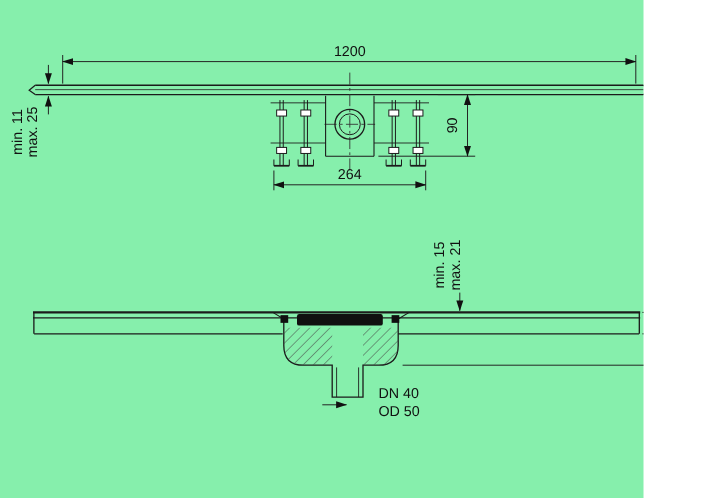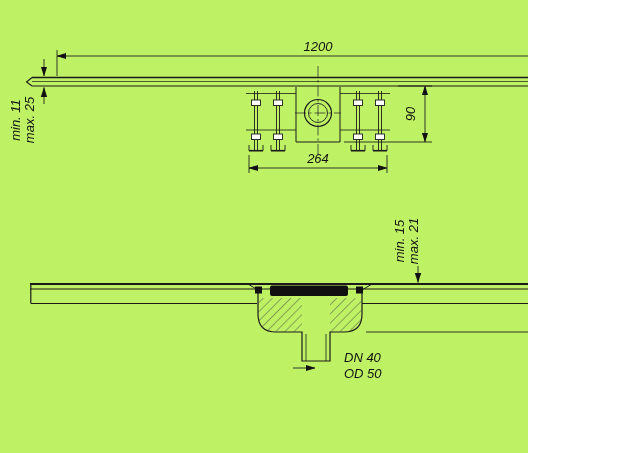--- a/index.html
+++ b/index.html
@@ -1,16 +1,16 @@
 <!DOCTYPE html>
 <html><head>
 <meta charset="utf-8">
 <style>
   html,body{margin:0;padding:0;background:#ffffff;}
-  .page{width:528px;height:453px;background:#bef264;position:relative;overflow:hidden;font-style:italic;}
+  .page{width:585px;height:453px;background:#86efac;position:relative;overflow:hidden;}
   svg{display:block;}
   text{font-family:"Liberation Sans","DejaVu Sans",sans-serif;fill:#111;}
   .dim-label{font-size:13px;}
   .obj{stroke:#1b1b1b;fill:none;}
   .dim{stroke:#222;stroke-width:0.9;fill:none;}
   .ext{stroke:#222;stroke-width:0.9;fill:none;}
   .center{stroke:#333;stroke-width:0.8;stroke-dasharray:11 3 2.5 3;fill:none;}
 </style>
 </head>
 <body>

